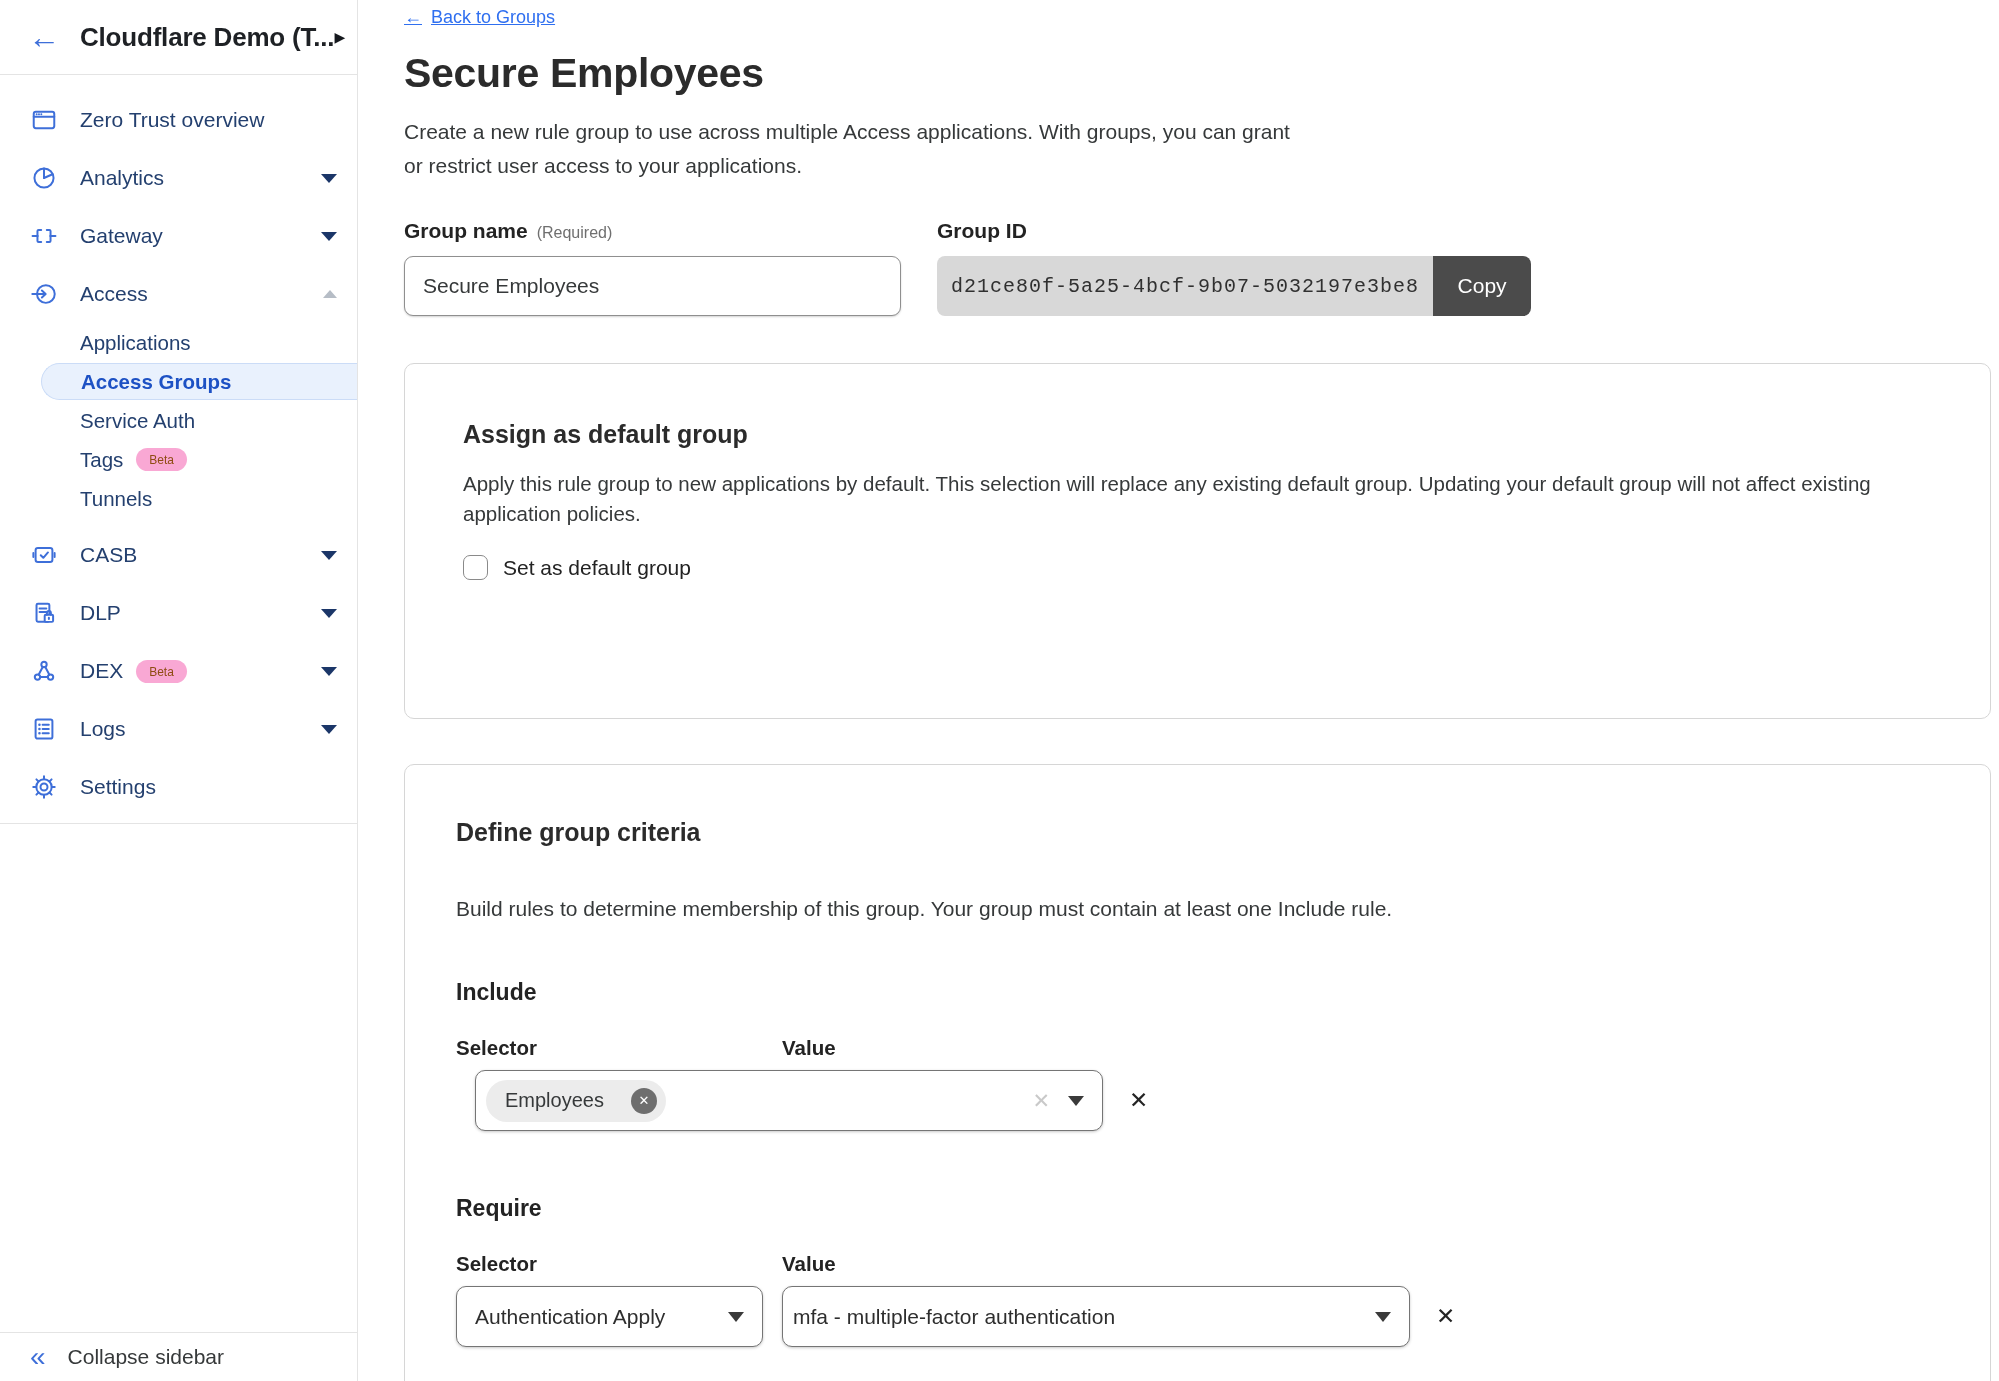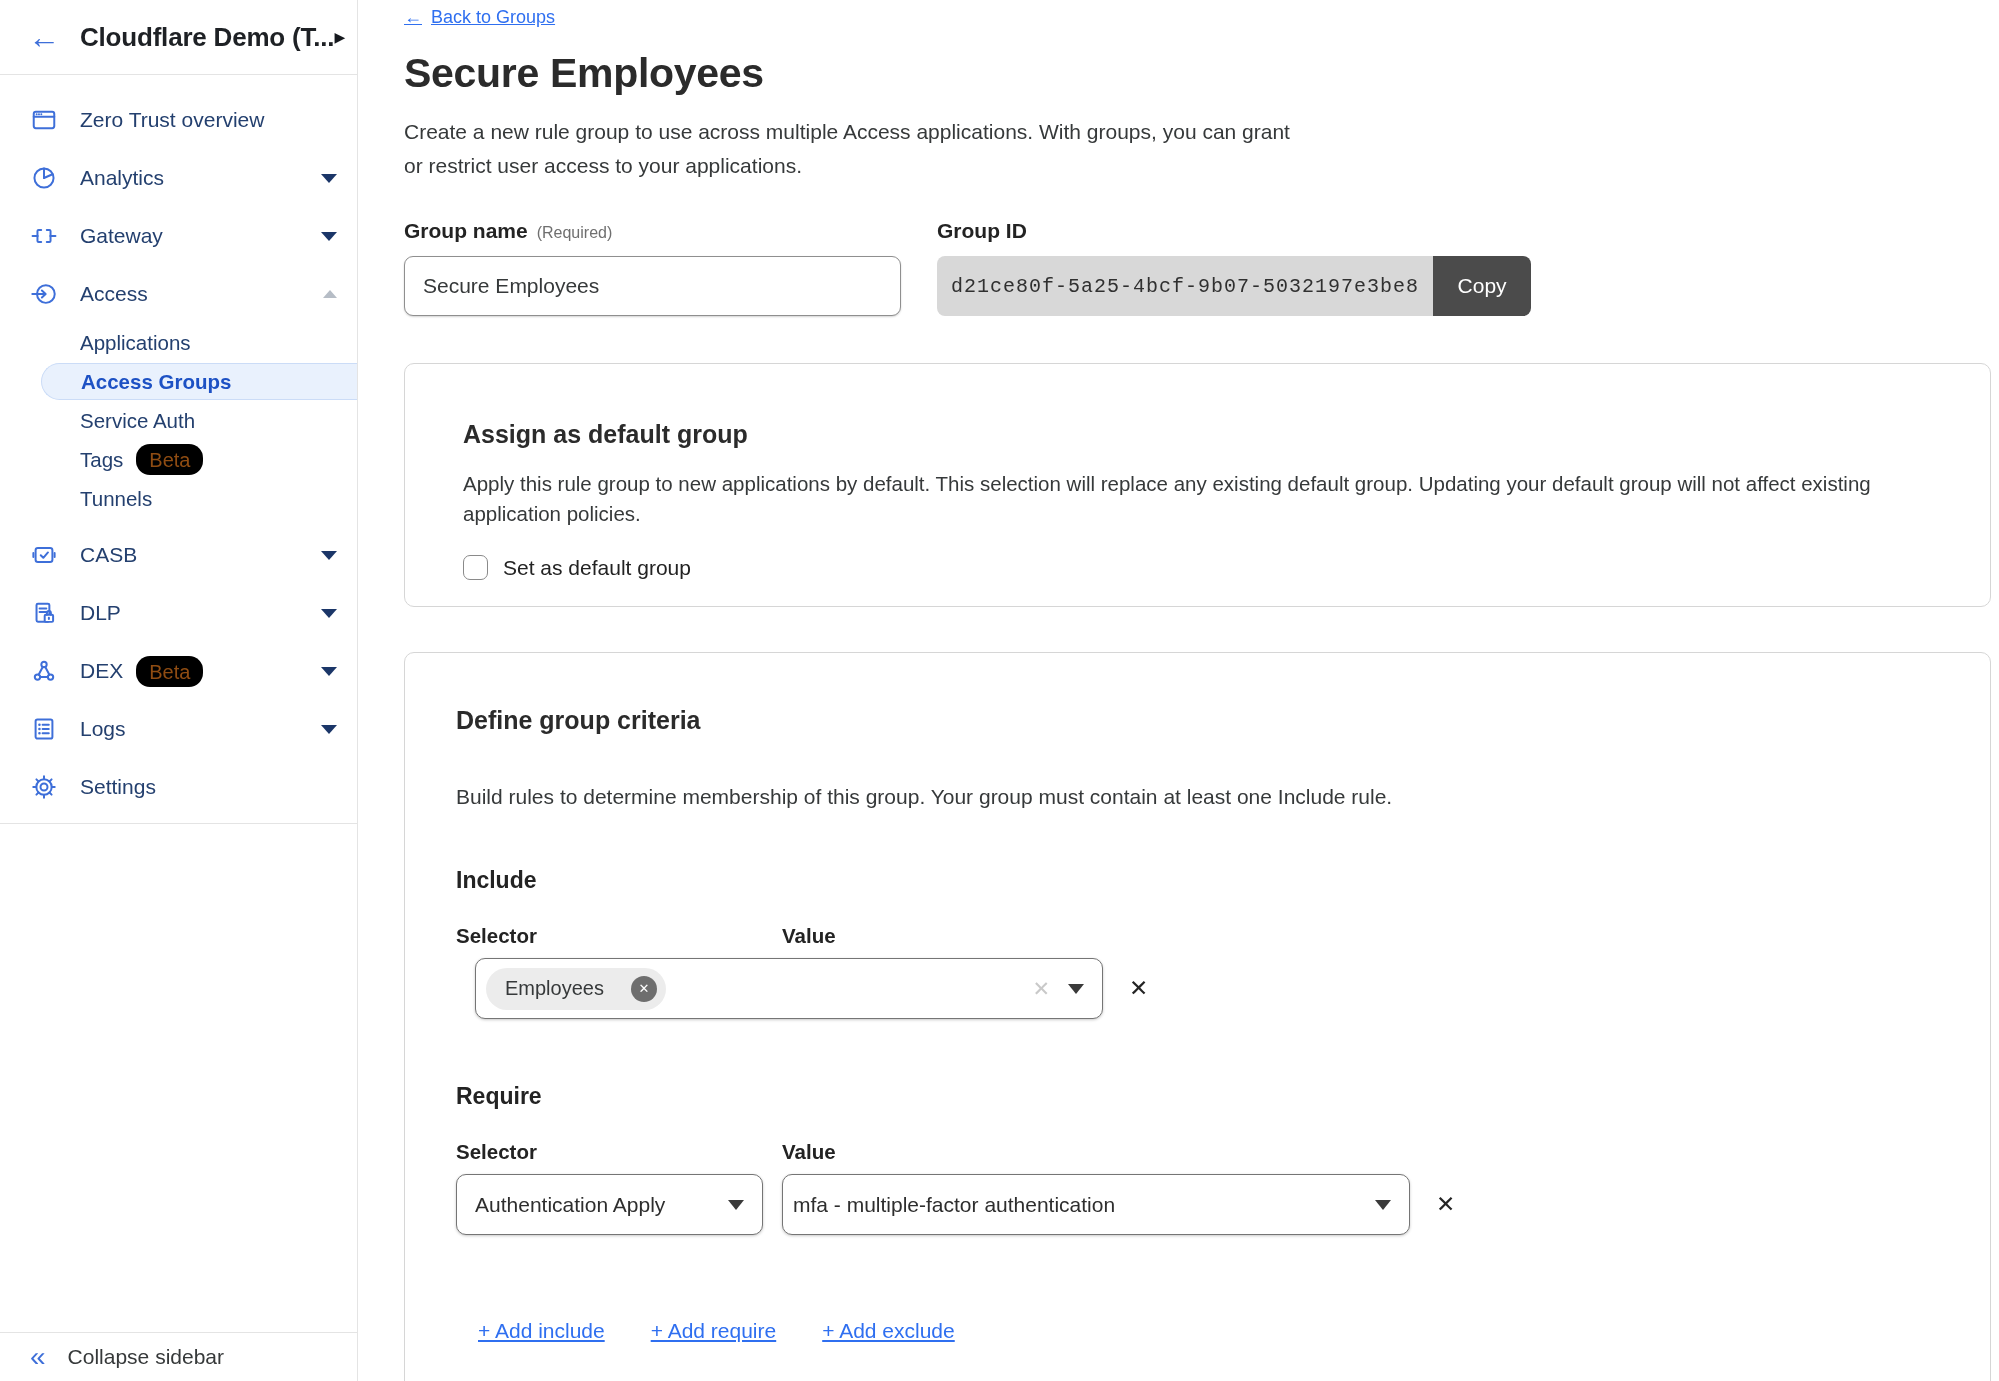--- a/index.html
+++ b/index.html
@@ -31,22 +31,22 @@
     border-top:9px solid #1b3668; cursor:pointer; }
   .caret-up-gray { margin-left:auto; width:0; height:0;
     border-left:7px solid transparent; border-right:7px solid transparent;
     border-bottom:8px solid #b6bdc6; cursor:pointer; }
 
   .sub-item { height:39px; display:flex; align-items:center; padding-left:80px;
     font-size:20.5px; color:#24406f; cursor:pointer; }
   .sub-item.active { margin-left:41px; padding-left:39px; height:37px; margin-top:1px; margin-bottom:1px;
     background:#e9f1fd; border:1px solid #cbdcf7; border-right:none;
     border-radius:19px 0 0 19px; font-weight:bold; color:#1d51c4; }
-  .beta-badge { margin-left:13px; background:#000000; color:#8f4c12;
-    font-size:20px; line-height:1; padding:6px 13px 5px; border-radius:14px; }
+  .beta-badge { margin-left:13px; background:#f9a8d4; color:#8f4c12;
+    font-size:12px; line-height:1; padding:6px 13px 5px; border-radius:14px; }
 
   .nav-gap { margin-top:8px; }
   .sb-divider { border-top:1px solid #e4e4e4; margin-top:7px; }
   .sb-spacer { flex:1 1 auto; }
   .collapse-row { flex:0 0 49px; border-top:1px solid #e4e4e4;
     display:flex; align-items:center; padding-left:30px; cursor:pointer; }
   .collapse-icon { color:#3e6fd9; font-size:28px; line-height:1; }
   .collapse-label { margin-left:22px; font-size:21px; color:#36393a; }
 
   
@@ -69,21 +69,21 @@
   .field-gid { margin-left:36px; }
   .id-row { display:flex; margin-top:13px; height:60px; }
   .id-box { background:#d8d8d8; border-radius:8px 0 0 8px; display:flex; align-items:center;
     padding:0 14px; font-family:"Liberation Mono", monospace; font-size:20px;
     letter-spacing:1px; color:#303030; }
   .copy-btn { width:98px; background:#4b4b4b; color:#fff; border:none;
     border-radius:0 8px 8px 0; font-size:21px; font-family:"Liberation Sans", sans-serif; cursor:pointer; }
 
   .card { border:1px solid #d6d6d6; border-radius:10px; background:#fff; }
   .card h2 { margin:0; font-size:25px; font-weight:bold; color:#2b2b2b; }
-  .card-default { margin-top:47px; height:244px; padding:56px 58px 12px; }
+  .card-default { margin-top:47px; height:356px; padding:56px 58px 12px; }
   .card-default p { margin:20px 0 0; font-size:20.5px; line-height:30px; color:#36393a; max-width:1478px; }
   .cb-row { display:flex; align-items:center; margin-top:26px; cursor:pointer; width:max-content; }
   .checkbox { width:25px; height:25px; border:1.5px solid #8a8a8a; border-radius:7px; background:#fff; }
   .cb-label { margin-left:15px; font-size:21px; color:#232323; }
 
   .card-criteria { margin-top:45px; height:760px; padding:53px 0 0 51px; }
   .crit-desc { margin:50px 0 0; font-size:21px; color:#36393a; }
   .rule-heading { margin:58px 0 0; font-size:23px; font-weight:bold; color:#232323; }
   .rule-heading.require { margin-top:64px; }
   .rule-labels { display:flex; margin-top:30px; font-size:20.5px; font-weight:bold; color:#232323; }

